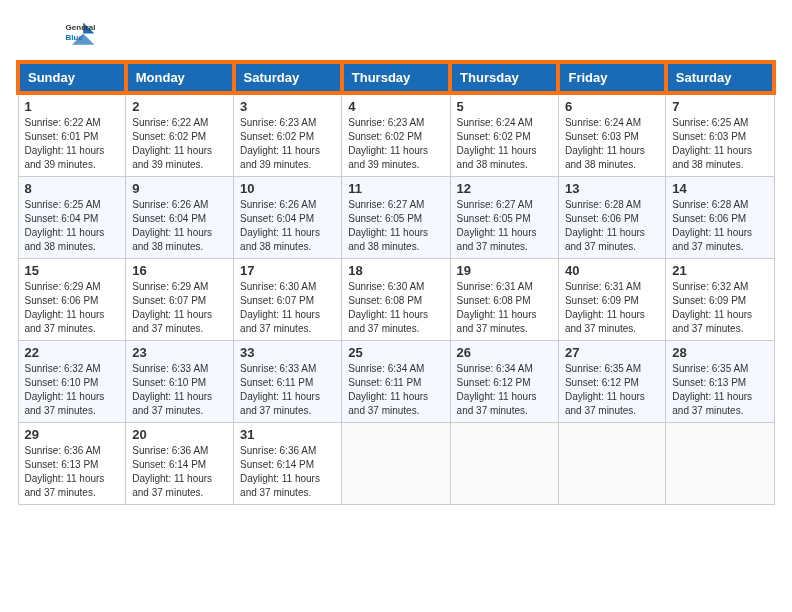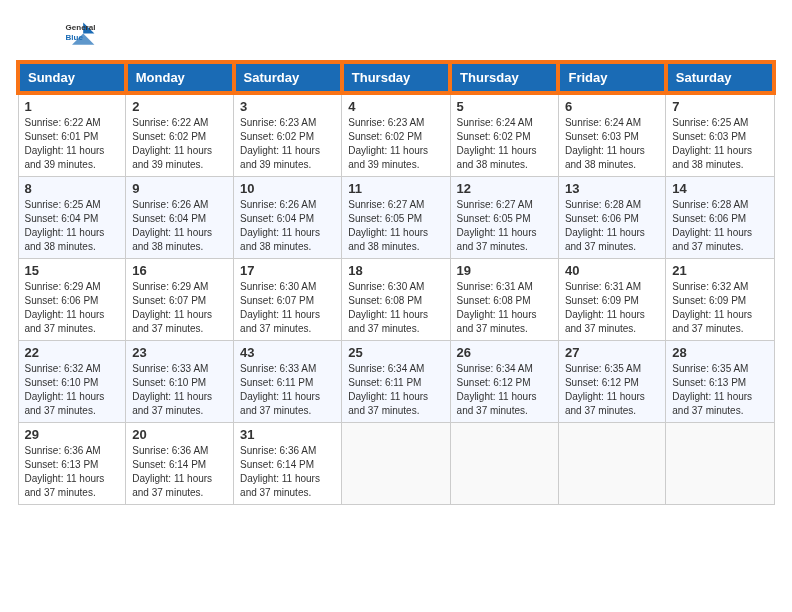--- a/index.html
+++ b/index.html
@@ -214,21 +214,21 @@
       <tr>
         <td>
           <div class="day-num">22</div>
           <div class="day-info">Sunrise: 6:32 AM<br>Sunset: 6:10 PM<br>Daylight: 11 hours and 37 minutes.</div>
         </td>
         <td>
           <div class="day-num">23</div>
           <div class="day-info">Sunrise: 6:33 AM<br>Sunset: 6:10 PM<br>Daylight: 11 hours and 37 minutes.</div>
         </td>
         <td>
-          <div class="day-num">43</div>
+          <div class="day-num">33</div>
           <div class="day-info">Sunrise: 6:33 AM<br>Sunset: 6:11 PM<br>Daylight: 11 hours and 37 minutes.</div>
         </td>
         <td>
           <div class="day-num">25</div>
           <div class="day-info">Sunrise: 6:34 AM<br>Sunset: 6:11 PM<br>Daylight: 11 hours and 37 minutes.</div>
         </td>
         <td>
           <div class="day-num">26</div>
           <div class="day-info">Sunrise: 6:34 AM<br>Sunset: 6:12 PM<br>Daylight: 11 hours and 37 minutes.</div>
         </td>

